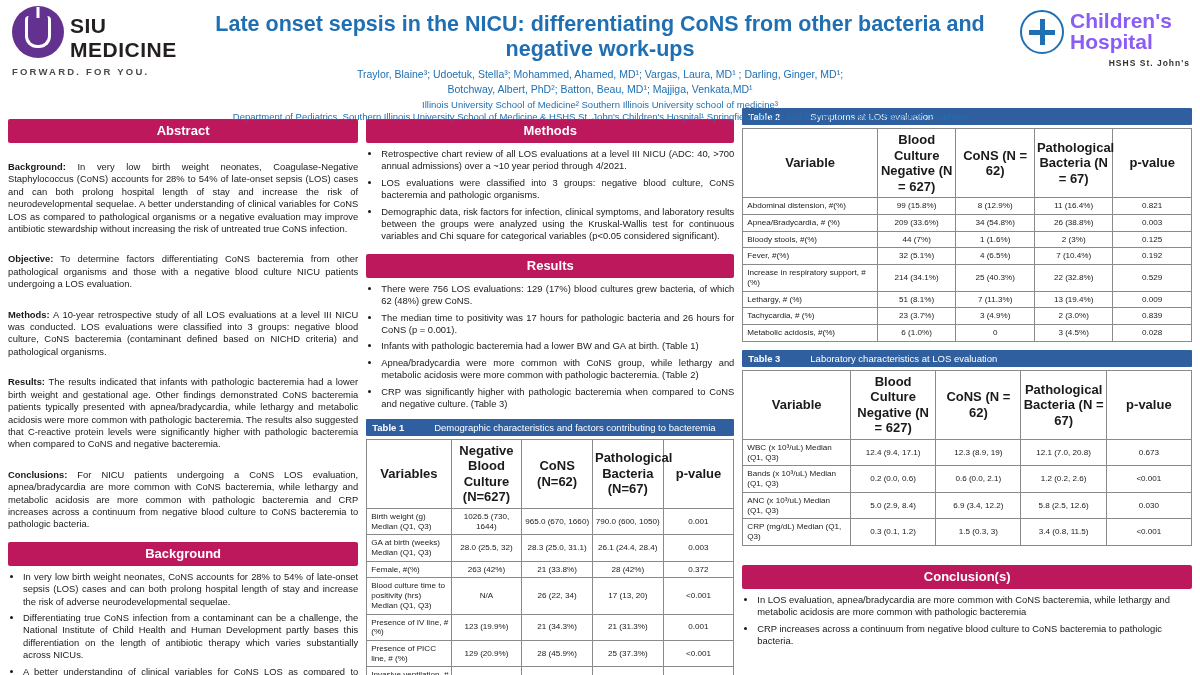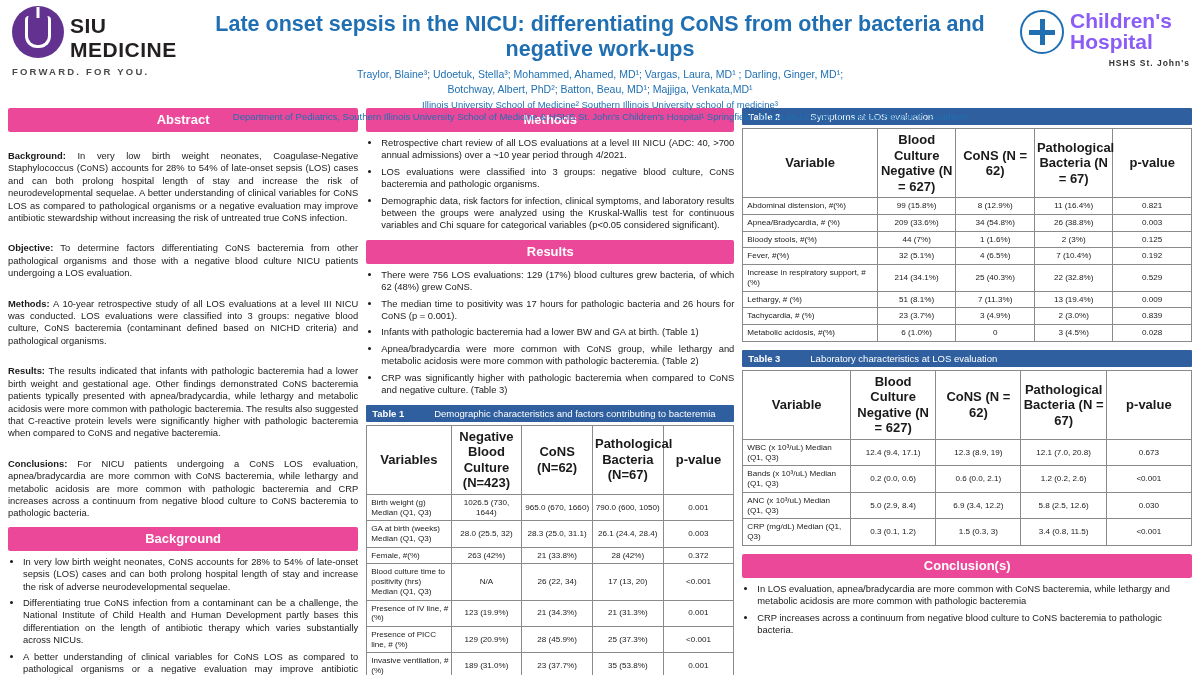--- a/index.html
+++ b/index.html
@@ -100,28 +100,29 @@
     display: flex;
     gap: 8px;
     padding: 0 8px;
   }
   .col { }
   .col-left { width: 352px; }
   .col-mid { width: 370px; }
   .col-right { width: 452px; }
 
   .section-head {
-    background: #ec4899;
+    background: #be185d;
     color: #ffffff;
     text-align: center;
     font-weight: 700;
     font-size: 13px;
     padding: 4px 0 5px 0;
     margin-bottom: 5px;
     border-radius: 2px;
+    margin-top: 11px;
   }
   .body-text {
     font-size: 9.4px;
     line-height: 1.32;
     text-align: justify;
     margin-bottom: 7px;
     margin-top: 18px;
   }
   ul.body-list {
     margin: 0 0 8px 0;
@@ -258,21 +259,21 @@
       <li>CRP was significantly higher with pathologic bacteremia when compared to CoNS and negative culture. (Table 3)</li>
     </ul>
 
     <div class="table-caption">
       <span class="lbl">Table 1</span><span class="txt">Demographic characteristics and factors contributing to bacteremia</span>
     </div>
     <table class="data t1">
       <thead>
         <tr>
           <th>Variables</th>
-          <th>Negative Blood Culture (N=423)</th>
+          <th>Negative Blood Culture (N=627)</th>
           <th>CoNS (N=62)</th>
           <th>Pathological Bacteria (N=67)</th>
           <th>p-value</th>
         </tr>
       </thead>
       <tbody>
         <tr>
           <td class="left">Birth weight (g) Median (Q1, Q3)</td>
           <td>1026.5 (730, 1644)</td>
           <td>965.0 (670, 1660)</td>

